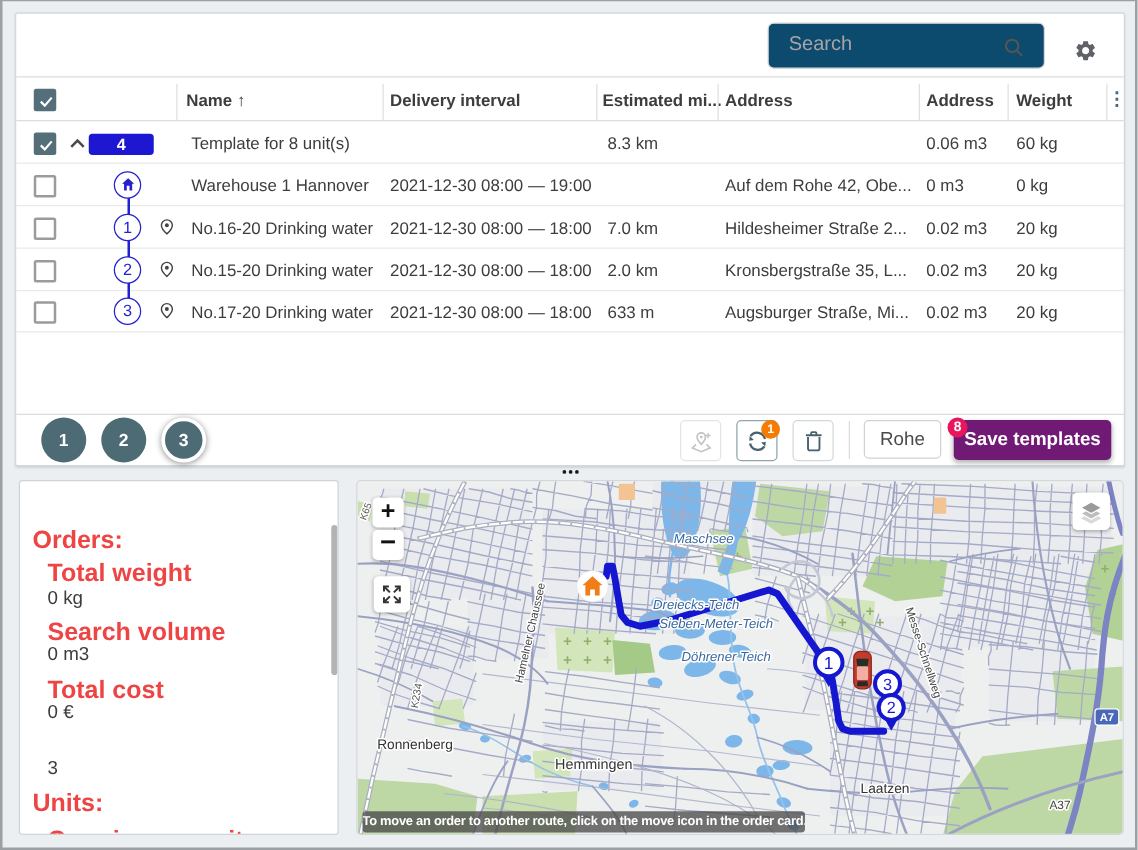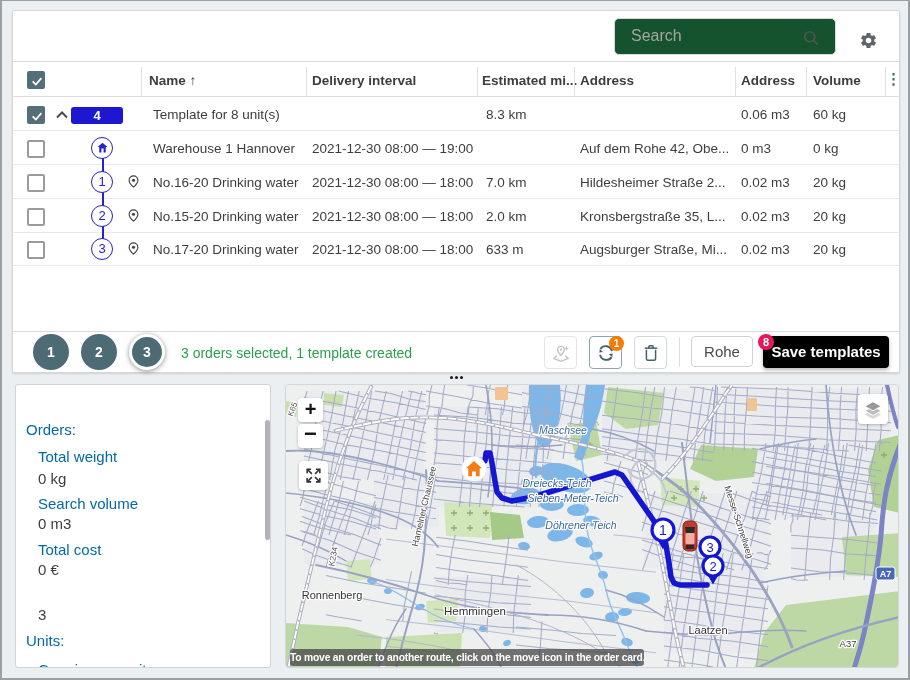--- a/index.html
+++ b/index.html
@@ -19,21 +19,21 @@
   left:10px; top:9px; width:888px; height:363px;
   background:#ffffff;
   border:1px solid #d4d8da;
   border-radius:2px;
   box-shadow:0 1px 2px rgba(0,0,0,0.12);
 }
 
 #searchbox {
   left:601px; top:7px; width:222px; height:37px;
   border:1px solid #d9d9d9; border-radius:5px;
-  background:#14532d;
+  background:#0c4a6e;
 }
 #searchbox span { position:absolute; left:16px; top:8px; font-size:16px; color:#a5a5a5; }
 
 .hdr-t { color:#3f6a85; font-weight:bold; font-size:13.5px; }
 .cell { position:absolute; font-size:13.5px; color:#3d3d3d; white-space:nowrap; }
 
 .rowline { position:absolute; left:0; width:100%; height:1px; background:#e9e9e9; }
 .colline { position:absolute; top:56px; width:1px; height:30px; background:#e0e0e0; }
 
 .cb { position:absolute; width:18px; height:18px; border:2px solid #9b9b9b; border-radius:2px; background:#fff; }
@@ -52,21 +52,21 @@
 #panel {
   left:13px; top:383px; width:256px; height:284px;
   background:#fff; border:1px solid #cfd4d8; border-radius:3px;
   overflow:hidden;
 }
 #panelhead {
   position:absolute; left:0; top:0; width:100%; height:31px;
   background:#7b909d; color:#fff; font-weight:bold; font-size:14.5px;
   line-height:31px; padding-left:10px;
 }
-.plabel { position:absolute; font-size:15px; color:#0369a1; white-space:nowrap; }
+.plabel { position:absolute; font-size:20px; color:#ef4444; white-space:nowrap;font-weight:bold; }
 .pvalue { position:absolute; font-size:15px; color:#3d3d3d; white-space:nowrap; }
 
 
 #map {
   left:283px; top:383px; width:614px; height:284px;
   border-radius:4px; overflow:hidden; background:#eef0ef;
   border:1px solid #d3d7da;
 }
 .mapbtn {
   position:absolute; background:#fff; border-radius:4px;
@@ -95,21 +95,21 @@
     <path fill="#5f6368" d="M19.14,12.94c0.04-0.3,0.06-0.61,0.06-0.94c0-0.32-0.02-0.64-0.07-0.94l2.03-1.58c0.18-0.14,0.23-0.41,0.12-0.61l-1.92-3.32c-0.12-0.22-0.37-0.29-0.59-0.22l-2.39,0.96c-0.5-0.38-1.03-0.7-1.62-0.94L14.4,2.81c-0.04-0.24-0.24-0.41-0.48-0.41h-3.84c-0.24,0-0.43,0.17-0.47,0.41L9.25,5.35C8.66,5.59,8.12,5.92,7.63,6.29L5.24,5.33c-0.22-0.08-0.47,0-0.59,0.22L2.74,8.87C2.62,9.08,2.66,9.34,2.86,9.48l2.03,1.58C4.84,11.36,4.8,11.69,4.8,12s0.02,0.64,0.07,0.94l-2.03,1.58c-0.18,0.14-0.23,0.41-0.12,0.61l1.92,3.32c0.12,0.22,0.37,0.29,0.59,0.22l2.39-0.96c0.5,0.38,1.03,0.7,1.62,0.94l0.36,2.54c0.05,0.24,0.24,0.41,0.48,0.41h3.84c0.24,0,0.44-0.17,0.47-0.41l0.36-2.54c0.59-0.24,1.13-0.56,1.62-0.94l2.39,0.96c0.22,0.08,0.47,0,0.59-0.22l1.92-3.32c0.12-0.22,0.07-0.47-0.12-0.61L19.14,12.94z M12,15.6c-1.98,0-3.6-1.62-3.6-3.6s1.62-3.6,3.6-3.6s3.6,1.62,3.6,3.6S13.98,15.6,12,15.6z"></path>
   </svg>
 
   <div class="abs" style="left:0;top:50px;width:100%;height:1px;background:#dcdcdc"></div>
   <div class="abs" style="left:0;top:85px;width:100%;height:1px;background:#dcdcdc"></div>
   <div class="cell hdr-t" style="left:136px;top:62px">Name <span style="font-weight:normal">↑</span></div>
   <div class="cell hdr-t" style="left:299px;top:62px">Delivery interval</div>
   <div class="cell hdr-t" style="left:469px;top:62px">Estimated mi...</div>
   <div class="cell hdr-t" style="left:567px;top:62px">Address</div>
   <div class="cell hdr-t" style="left:728px;top:62px">Address</div>
-  <div class="cell hdr-t" style="left:800px;top:62px">Volume</div>
+  <div class="cell hdr-t" style="left:800px;top:62px">Weight</div>
   <div class="colline" style="left:128px"></div>
   <div class="colline" style="left:293px"></div>
   <div class="colline" style="left:464px"></div>
   <div class="colline" style="left:561px"></div>
   <div class="colline" style="left:722px"></div>
   <div class="colline" style="left:793px"></div>
   <div class="colline" style="left:872px"></div>
   <div class="abs" style="left:873px;top:59px;width:4px;height:20px;color:#44687f;font-size:15px;font-weight:bold;letter-spacing:0">⋮</div>
 
   <div class="cb on" style="left:14px;top:60px">
@@ -186,21 +186,20 @@
   <div class="cell" style="left:299px;top:231px">2021-12-30 08:00 — 18:00</div>
   <div class="cell" style="left:473px;top:231px">633 m</div>
   <div class="cell" style="left:567px;top:231px">Augsburger Straße, Mi...</div>
   <div class="cell" style="left:728px;top:231px">0.02 m3</div>
   <div class="cell" style="left:800px;top:231px">20 kg</div>
 
   <div class="abs" style="left:0;top:320px;width:100%;height:1px;background:#dcdcdc"></div>
   <div class="stepc" style="left:20px;top:323px">1</div>
   <div class="stepc" style="left:68px;top:323px">2</div>
   <div class="stepc" style="left:116px;top:323px;border:3px solid #fff;line-height:30px;box-shadow:0 1px 5px rgba(0,0,0,0.45)">3</div>
-  <div class="abs" style="left:168px;top:334px;font-size:14px;color:#2d9e4d">3 orders selected, 1 template created</div>
 
   <div class="iconbtn" style="left:531px;top:325px;border-color:#e4e4e4">
     <svg width="20" height="20" viewBox="0 0 24 24" style="margin:6px 0 0 6px">
       <path d="M12 4 C9.8 4 8 5.8 8 8 C8 11 12 15 12 15 C12 15 16 11 16 8 C16 5.8 14.2 4 12 4 Z" fill="none" stroke="#c3c3c3" stroke-width="1.6"></path>
       <circle cx="12" cy="8" r="1.4" fill="#c3c3c3"></circle>
       <path d="M7 15 L3.5 18.5 L12 22 L20.5 18.5 L17 15" fill="none" stroke="#c3c3c3" stroke-width="1.6"></path>
       <path d="M18.5 4 v5 M16 6.5 h5" stroke="#c3c3c3" stroke-width="1.3"></path>
     </svg>
   </div>
   <div class="iconbtn" style="left:576px;top:325px;border-color:#90a4ae">
@@ -214,21 +213,21 @@
   </div>
   <div class="iconbtn" style="left:621px;top:325px">
     <svg width="20" height="20" viewBox="0 0 24 24" style="margin:6px 0 0 6px">
       <path d="M6.5 8 L6.5 19 a1.8 1.8 0 0 0 1.8 1.8 L15.7 20.8 a1.8 1.8 0 0 0 1.8 -1.8 L17.5 8" fill="none" stroke="#47606e" stroke-width="1.8"></path>
       <path d="M4.5 6.2 L19.5 6.2" stroke="#47606e" stroke-width="1.8"></path>
       <path d="M9.5 6 L9.5 4.2 a1 1 0 0 1 1 -1 L13.5 3.2 a1 1 0 0 1 1 1 L14.5 6" fill="none" stroke="#47606e" stroke-width="1.8"></path>
     </svg>
   </div>
   <div class="abs" style="left:666px;top:326px;width:1px;height:30px;background:#dcdcdc"></div>
   <div class="abs" style="left:678px;top:325px;width:62px;height:31px;border:1px solid #d2d2d2;border-radius:4px;background:#fff;color:#4a4a4a;font-size:15px;text-align:center;line-height:29px">Rohe</div>
-  <div class="abs" style="left:750px;top:325px;width:126px;height:32px;border-radius:4px;background:#000000;box-shadow:0 2px 4px rgba(0,0,0,0.3);color:#fff;font-size:15px;font-weight:bold;text-align:center;line-height:32px">Save templates</div>
+  <div class="abs" style="left:750px;top:325px;width:126px;height:32px;border-radius:4px;background:#701a75;box-shadow:0 2px 4px rgba(0,0,0,0.3);color:#fff;font-size:15px;font-weight:bold;text-align:center;line-height:32px">Save templates</div>
   <div class="abs" style="left:745px;top:323px;width:16px;height:16px;border-radius:50%;background:#e8175d;color:#fff;font-size:11px;font-weight:bold;text-align:center;line-height:16px;z-index:5">8</div>
 </div>
 
 <div class="abs" style="left:448px;top:375px;width:3px;height:3px;border-radius:50%;background:#1a1a1a;box-shadow:5px 0 0 #1a1a1a, 10px 0 0 #1a1a1a"></div>
 
 <div class="abs" id="panel">
   <div class="plabel" style="left:10px;top:36px">Orders:</div>
   <div class="plabel" style="left:22px;top:63px">Total weight</div>
   <div class="pvalue" style="left:22px;top:85px">0 kg</div>
   <div class="plabel" style="left:22px;top:110px">Search volume</div>

